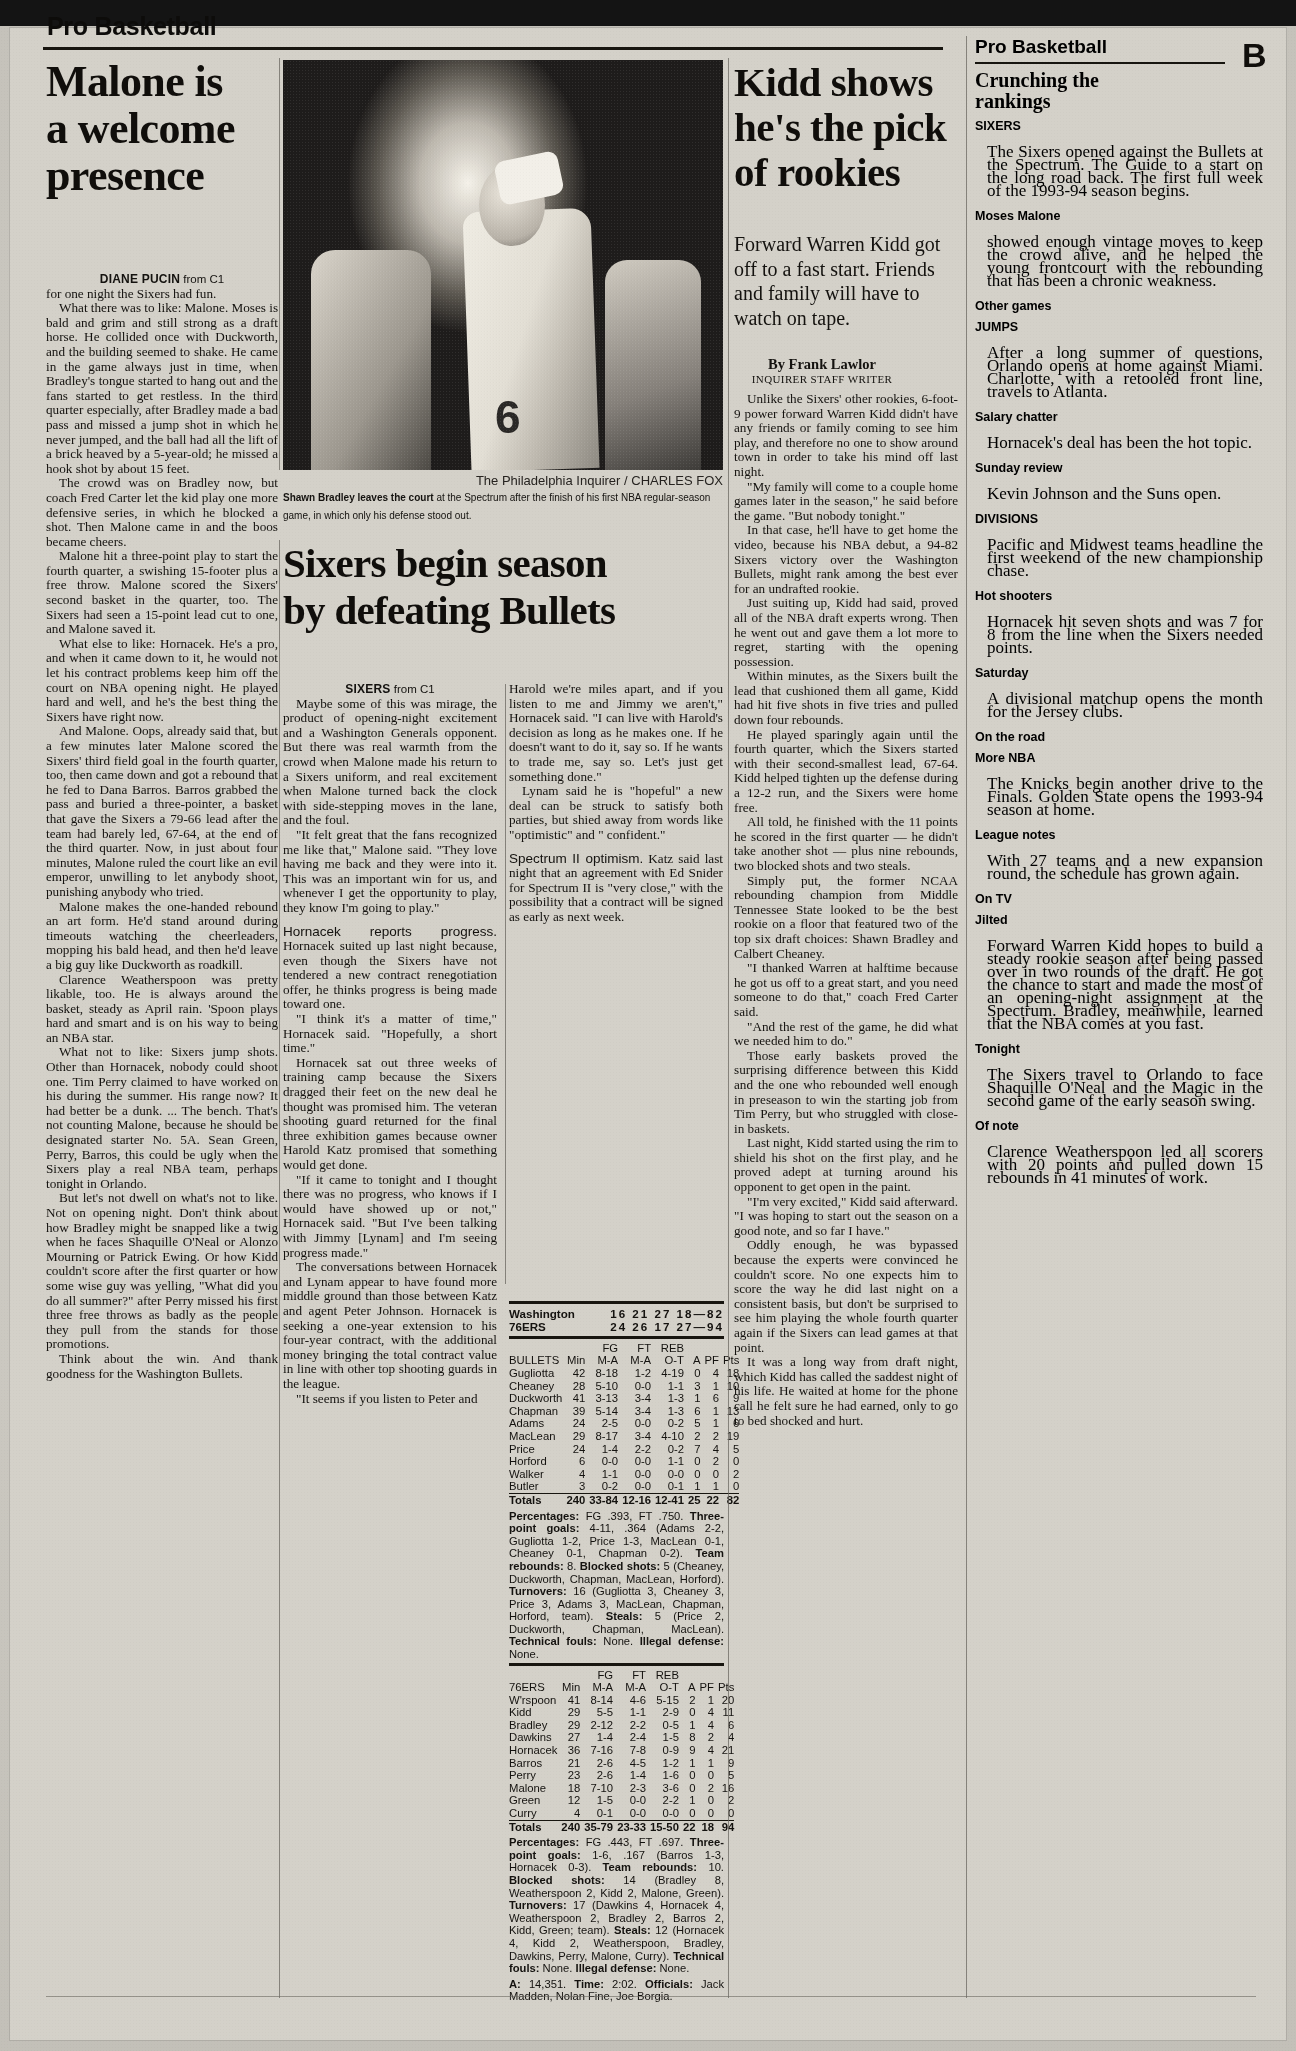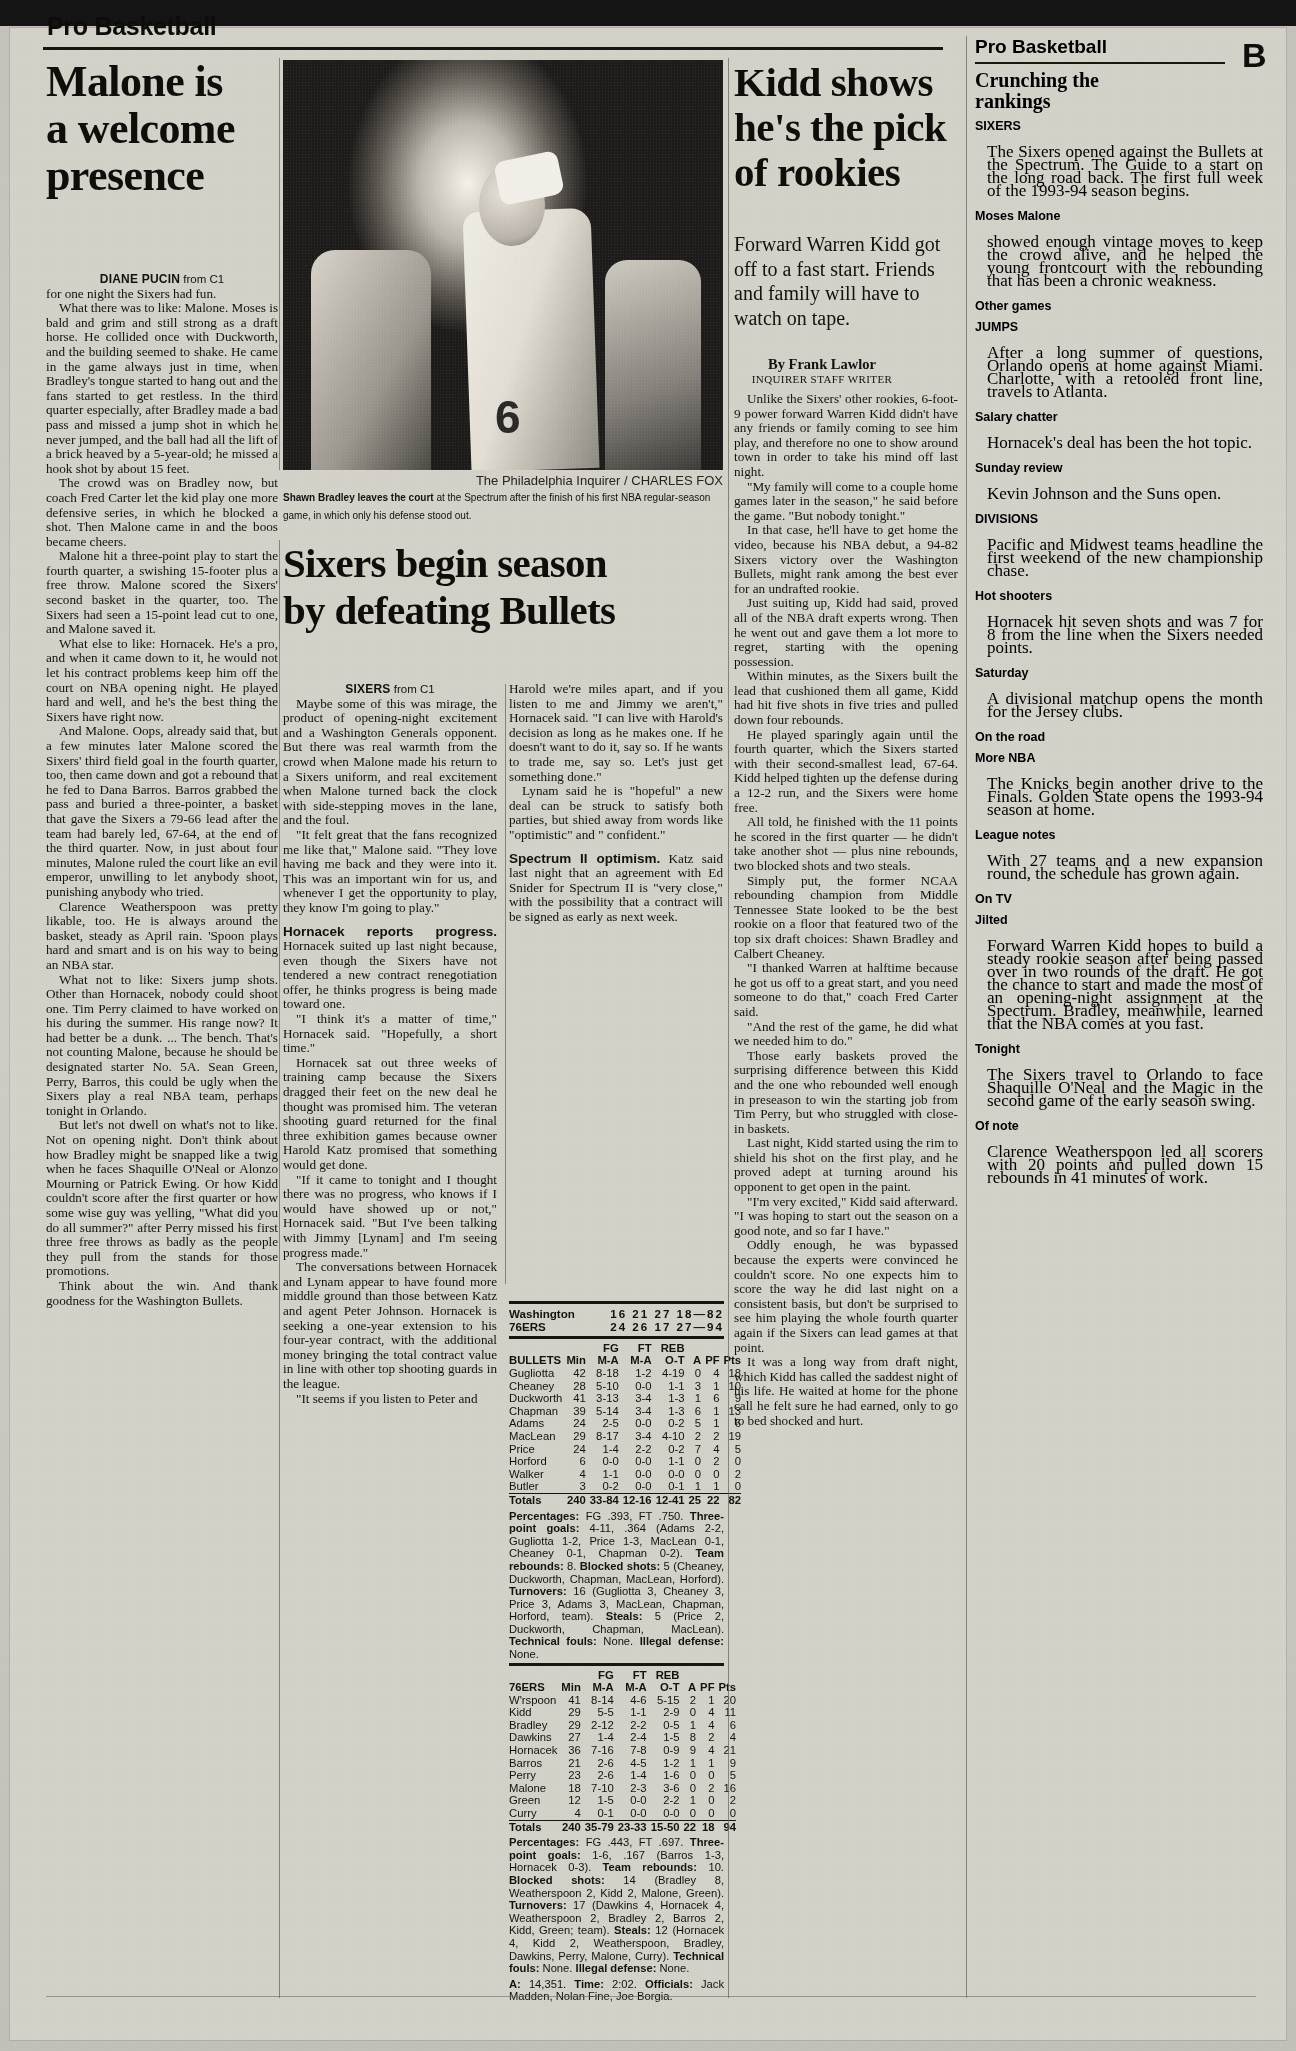--- a/index.html
+++ b/index.html
@@ -30,21 +30,21 @@
     font-size:13.2px;line-height:14.6px;
     text-align:justify;
     color:#14120f;
     font-family:"Liberation Serif", serif;
     hyphens:auto;
   }
   .col-body p{margin:0;text-indent:13px;}
   .col-body p.noind{text-indent:0;}
   .byline{font-family:"Liberation Sans",sans-serif;font-weight:bold;font-size:12px;letter-spacing:.2px;}
   .jumpfrom{font-family:"Liberation Sans",sans-serif;font-size:11.5px;font-weight:normal;}
-  .subhead{font-family:"Liberation Sans",sans-serif;font-weight:bold;font-size:13.5px;}
+  .subhead{font-family:"Liberation Sans",sans-serif;font-weight:normal;font-size:13.5px;}
 
   
   .kicker{
     position:absolute;left:47px;top:12px;
     font-family:"Liberation Sans",sans-serif;
     font-weight:bold;font-size:25px;letter-spacing:-0.3px;color:#0d0c0a;
   }
   .kicker-rule{position:absolute;left:43px;top:47px;width:900px;height:3px;background:#17150f;}
 
   
@@ -141,21 +141,21 @@
   }
   .box2{
     position:absolute;left:509px;top:1660px;width:215px;
     font-family:"Liberation Sans",sans-serif;color:#14120f;
   }
   .rule-thick{height:2.5px;background:#17150f;margin:3px 0;}
   table.bs{border-collapse:collapse;width:100%;font-size:11.3px;line-height:12.6px;}
   table.bs td,table.bs th{padding:0;white-space:nowrap;}
   table.bs .nm{text-align:left;}
   table.bs .num{text-align:right;padding-left:4px;}
-  table.bs thead th{font-weight:bold;text-align:right;}
+  table.bs thead th{font-weight:normal;text-align:right;}
   table.bs thead th.nm{text-align:left;}
   .lineplain{font-size:11.6px;line-height:13.4px;font-weight:bold;}
   .lineplain .qs{float:right;letter-spacing:2px;}
   .notes{font-size:11.2px;line-height:12.6px;text-align:justify;margin-top:3px;}
   .notes b{font-weight:bold;}
   .totrow td{font-weight:bold;border-top:1.5px solid #17150f;padding-top:1px;}
 
   
   .vrule{position:absolute;width:1px;background:#6b6760;opacity:.75;}
   .hair{position:absolute;height:1px;background:#6b6760;opacity:.6;}
@@ -177,20 +177,21 @@
     </div>
 
   <div class="c1 col-body" id="c1">
       <p class="noind" style="text-align: center;"><span><span class="byline">DIANE PUCIN</span><span class="jumpfrom"> from C1</span></span></p>
       <p class="noind">for one night the Sixers had fun.</p>
       <p>What there was to like: Malone. Moses is bald and grim and still strong as a draft horse. He collided once with Duckworth, and the building seemed to shake. He came in the game always just in time, when Bradley's tongue started to hang out and the fans started to get restless. In the third quarter especially, after Bradley made a bad pass and missed a jump shot in which he never jumped, and the ball had all the lift of a brick heaved by a 5-year-old; he missed a hook shot by about 15 feet.</p>
       <p>The crowd was on Bradley now, but coach Fred Carter let the kid play one more defensive series, in which he blocked a shot. Then Malone came in and the boos became cheers.</p>
       <p>Malone hit a three-point play to start the fourth quarter, a swishing 15-footer plus a free throw. Malone scored the Sixers' second basket in the quarter, too. The Sixers had seen a 15-point lead cut to one, and Malone saved it.</p>
       <p>What else to like: Hornacek. He's a pro, and when it came down to it, he would not let his contract problems keep him off the court on NBA opening night. He played hard and well, and he's the best thing the Sixers have right now.</p>
       <p>And Malone. Oops, already said that, but a few minutes later Malone scored the Sixers' third field goal in the fourth quarter, too, then came down and got a rebound that he fed to Dana Barros. Barros grabbed the pass and buried a three-pointer, a basket that gave the Sixers a 79-66 lead after the team had barely led, 67-64, at the end of the third quarter. Now, in just about four minutes, Malone ruled the court like an evil emperor, unwilling to let anybody shoot, punishing anybody who tried.</p>
+      <p>Malone makes the one-handed rebound an art form. He'd stand around during timeouts watching the cheerleaders, mopping his bald head, and then he'd leave a big guy like Duckworth as roadkill.</p>
       <p>Clarence Weatherspoon was pretty likable, too. He is always around the basket, steady as April rain. 'Spoon plays hard and smart and is on his way to being an NBA star.</p>
       <p>What not to like: Sixers jump shots. Other than Hornacek, nobody could shoot one. Tim Perry claimed to have worked on his during the summer. His range now? It had better be a dunk. ... The bench. That's not counting Malone, because he should be designated starter No. 5A. Sean Green, Perry, Barros, this could be ugly when the Sixers play a real NBA team, perhaps tonight in Orlando.</p>
       <p>But let's not dwell on what's not to like. Not on opening night. Don't think about how Bradley might be snapped like a twig when he faces Shaquille O'Neal or Alonzo Mourning or Patrick Ewing. Or how Kidd couldn't score after the first quarter or how some wise guy was yelling, "What did you do all summer?" after Perry missed his first three free throws as badly as the people they pull from the stands for those promotions.</p>
       <p>Think about the win. And thank goodness for the Washington Bullets.</p>
     </div>
 
   <div class="photo">
     <div class="pg"></div>
     <div class="figL"></div>
     <div class="figR"></div>

